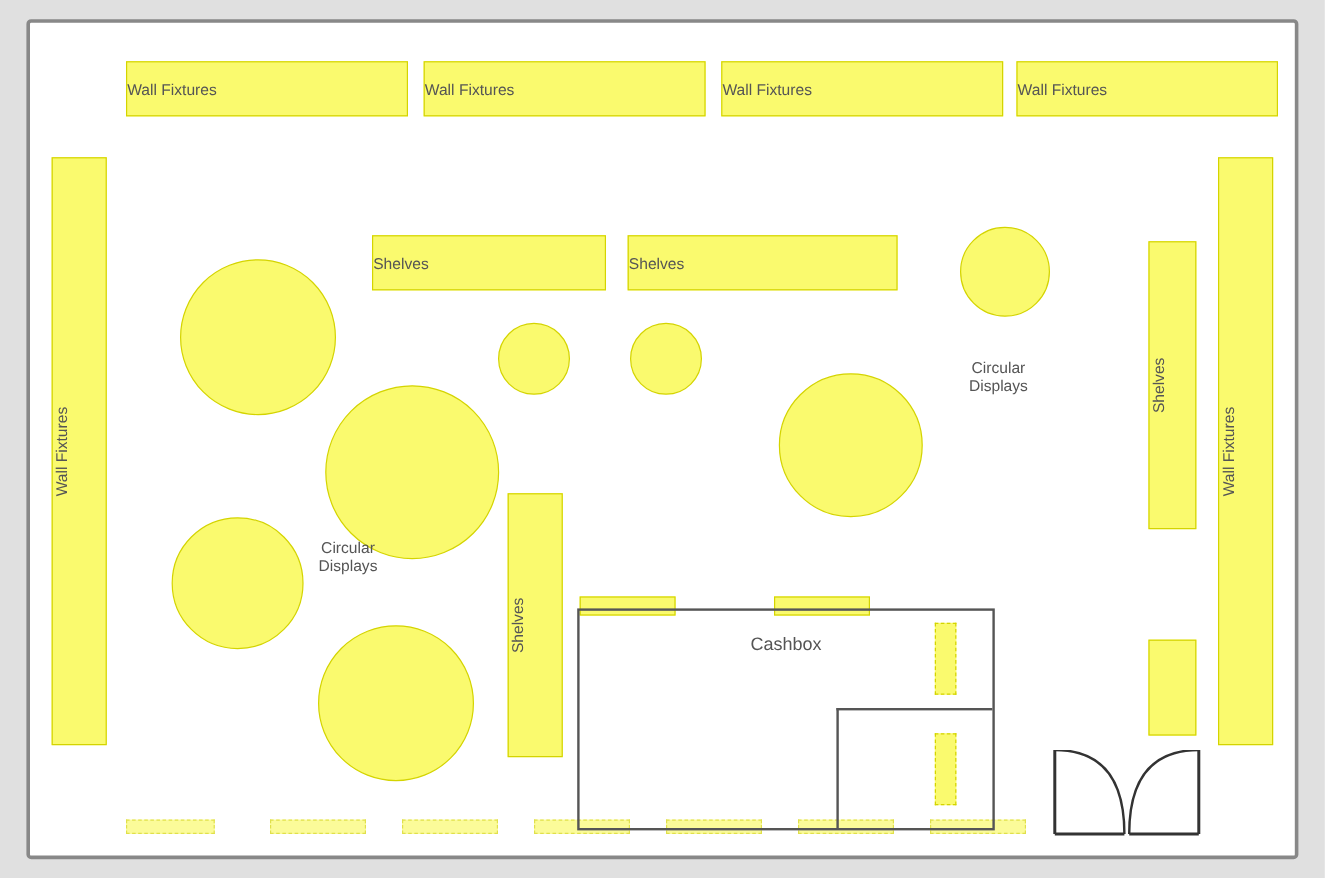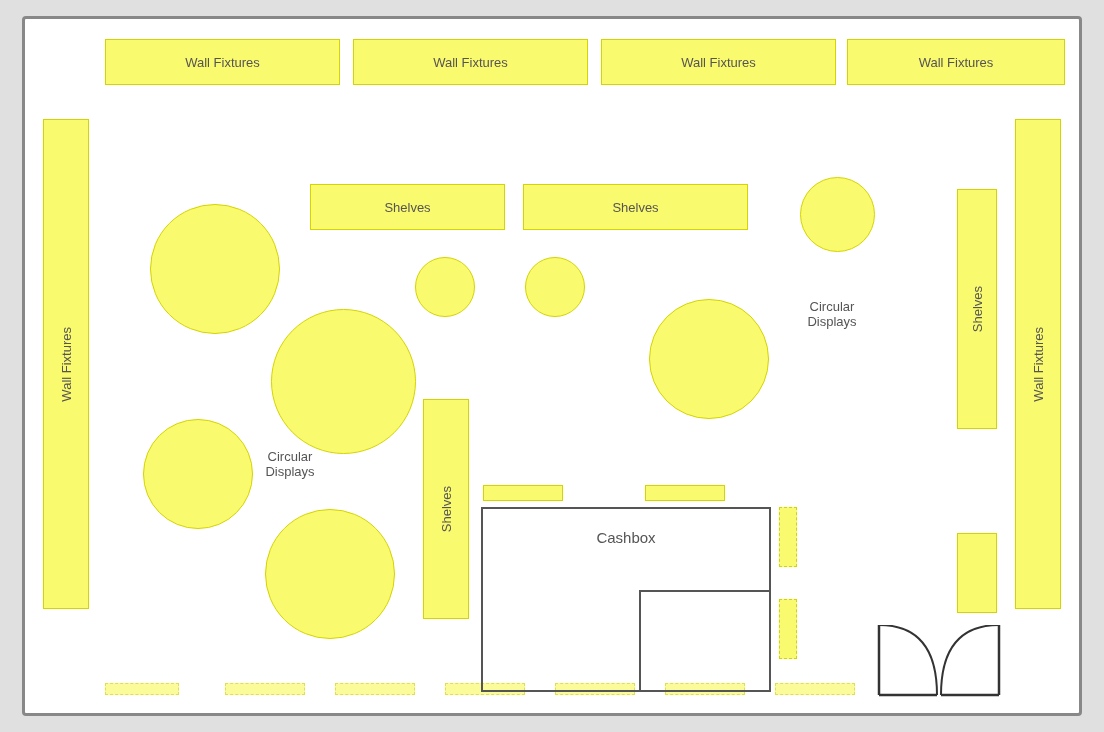--- a/index.html
+++ b/index.html
@@ -19,25 +19,25 @@
       background: #ffffff;
       border: 3px solid #888;
       border-radius: 4px;
     }
     .fixture {
       position: absolute;
       background: #FAFA6E;
       border: 1px solid #d4d400;
       display: flex;
       align-items: center;
-      justify-content: center;
       font-size: 13px;
       color: #555;
       font-family: Arial, sans-serif;
       text-align: center;
+      margin-top: 12px;
     }
     .circle {
       border-radius: 50%;
     }
     .rotated-text {
       writing-mode: vertical-rl;
       text-orientation: mixed;
       transform: rotate(180deg);
     }
   </style>
@@ -88,21 +88,21 @@
     <span>Shelves</span>
   </div>
 
   <div class="fixture" style="top:380px; left:398px; width:46px; height:220px;">
     <span class="rotated-text">Shelves</span>
   </div>
 
   <div class="fixture" style="top:466px; left:458px; width:80px; height:16px;"></div>
   <div class="fixture" style="top:466px; left:620px; width:80px; height:16px;"></div>
 
-  <div style="position:absolute; top:488px; left:456px; width:290px; height:185px; border:2px solid #555;">
+  <div style="position:absolute; top:488px; left:456px; width:348px; height:185px; border:2px solid #555;">
 
     <div style="position:absolute; top:20px; left:20px; right:20px; text-align:center; font-size:15px; color:#555; font-family:Arial,sans-serif;">
       <span>Cashbox</span>
     </div>
 
     <div style="position:absolute; bottom:0; right:0; width:130px; height:100px; border-top:2px solid #555; border-left:2px solid #555;"></div>
   </div>
 
   <div class="fixture" style="top:488px; left:754px; width:18px; height:60px; background:#FAFA6E; border:1px dashed #d4d400;"></div>
   <div class="fixture" style="top:580px; left:754px; width:18px; height:60px; background:#FAFA6E; border:1px dashed #d4d400;"></div>

